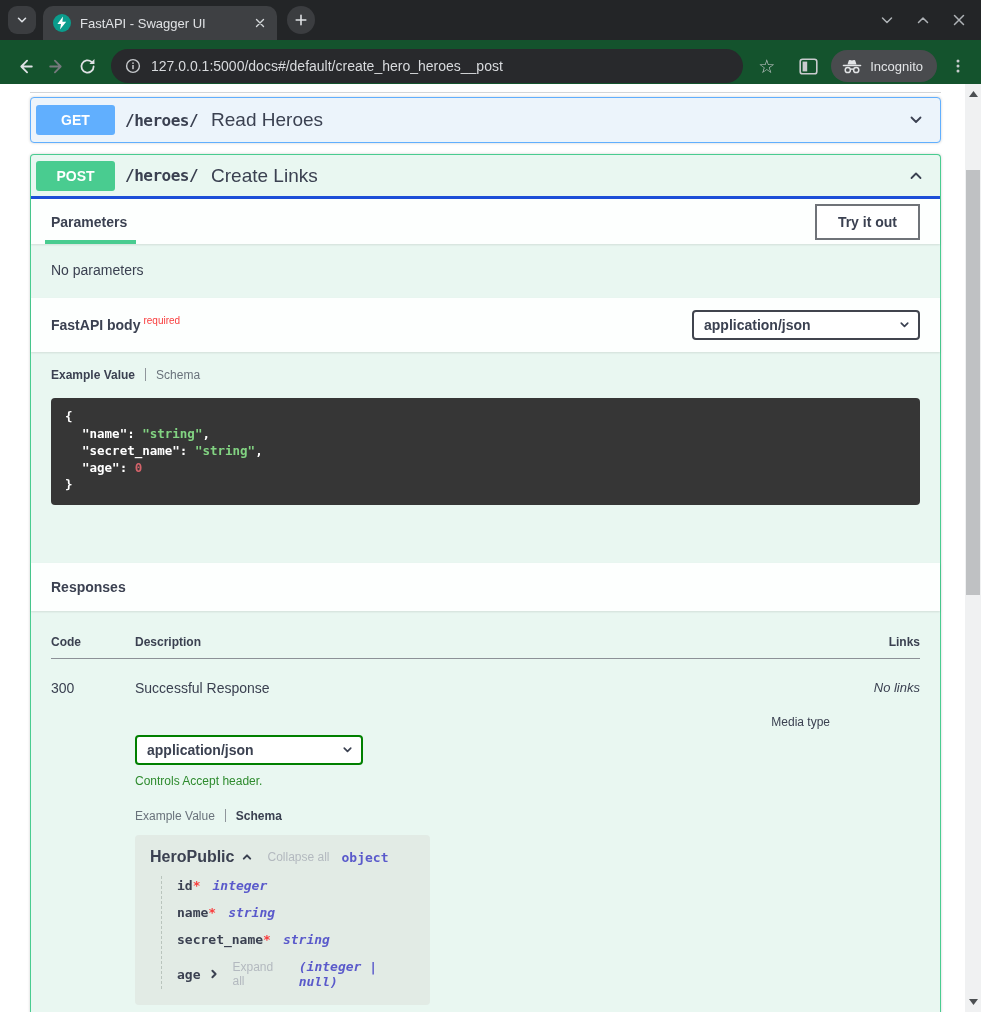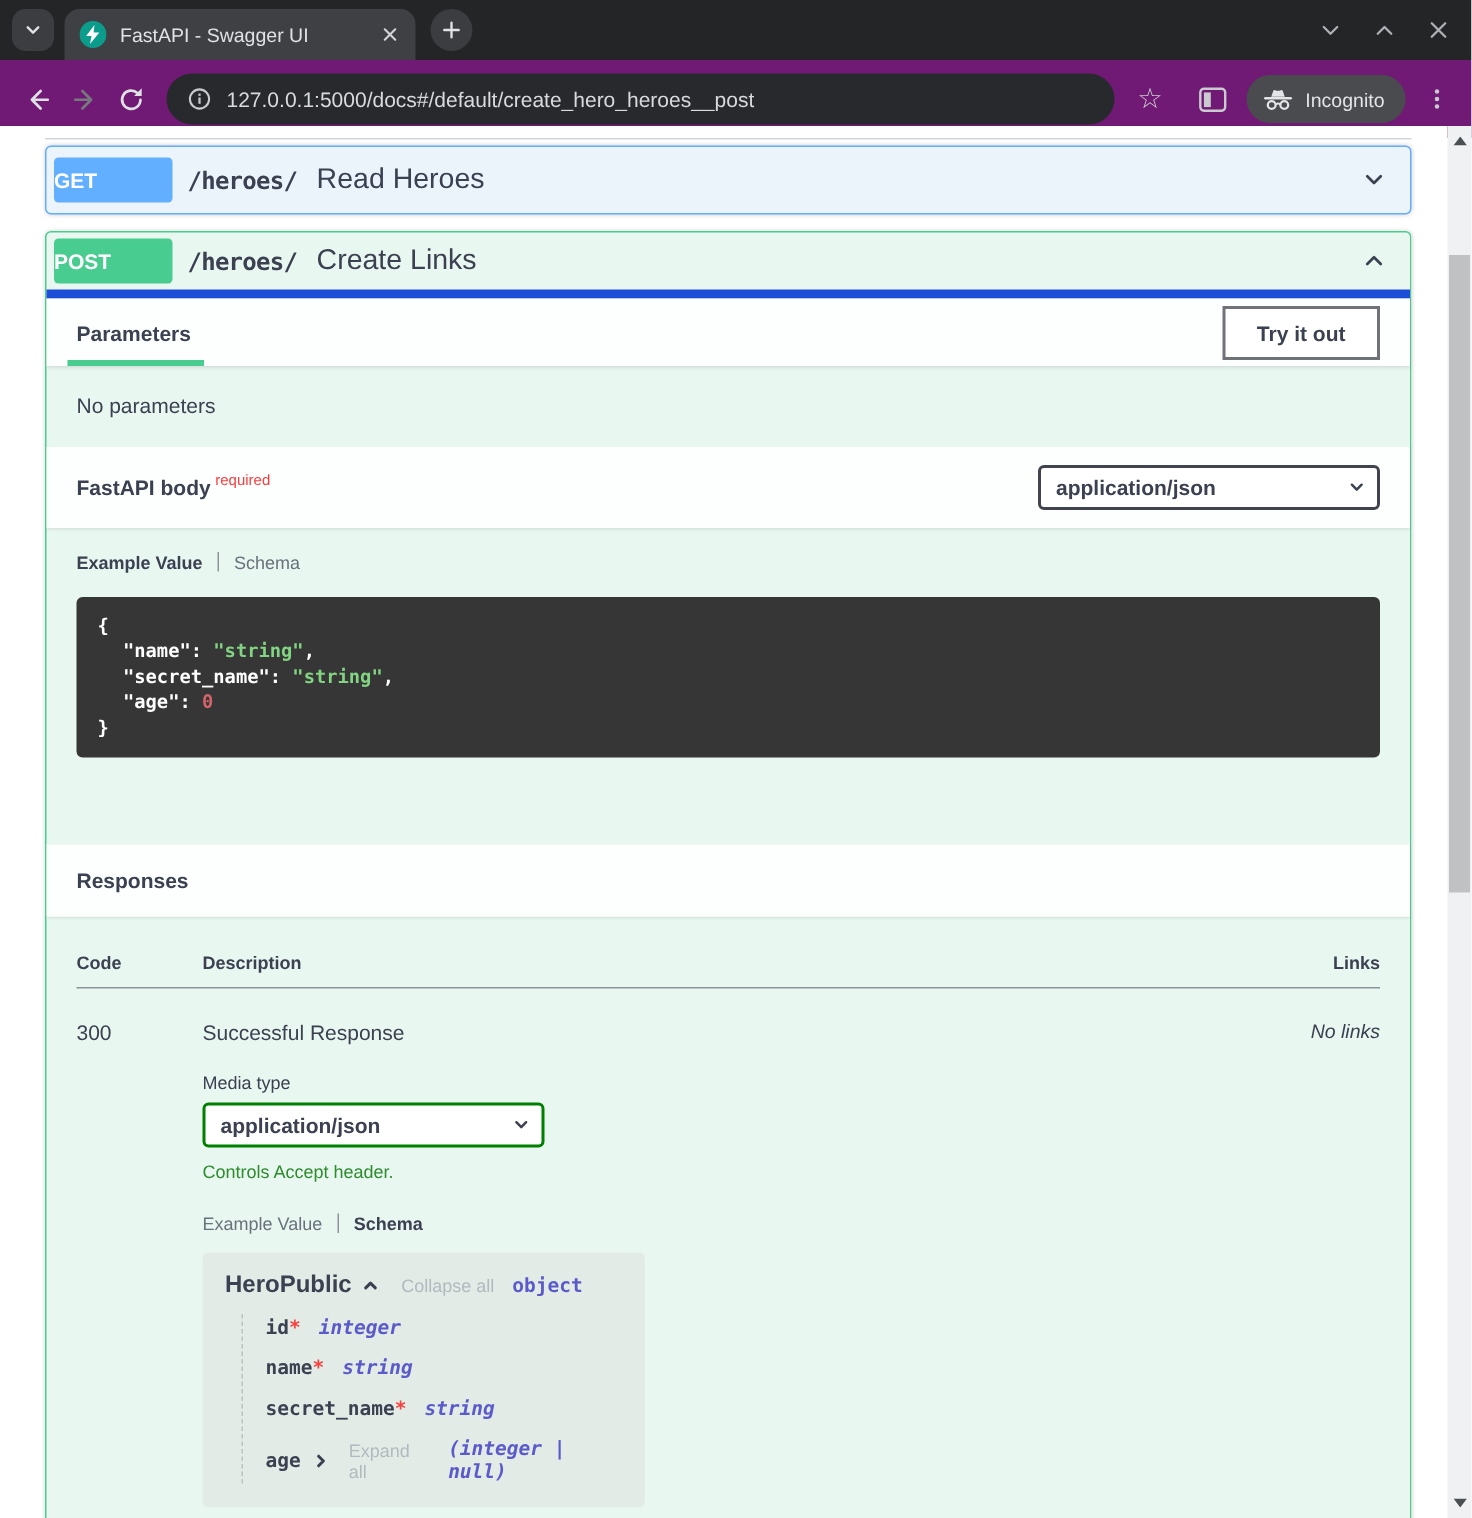--- a/index.html
+++ b/index.html
@@ -32,21 +32,21 @@
   .tab-close { color:#d4d7da; display:flex; padding:2px; }
   .newtab {
     margin-left:10px; width:28px; height:28px; border-radius:50%;
     background:#3b3d40; display:flex; align-items:center; justify-content:center;
     color:#e0e2e5;
   }
   .win-controls { margin-left:auto; margin-right:14px; display:flex; gap:20px; color:#aeb2b6; }
 
   .toolbar {
     position:absolute; top:40px; left:0; right:0; height:52px;
-    background:#701a75; display:flex; align-items:center; padding:0 10px;
+    background:#14532d; display:flex; align-items:center; padding:0 10px;
   }
   .nav-icon { padding:6px; color:#dee1e4; display:flex; }
   .nav-icon.disabled { color:#76797d; }
   .urlbar {
     flex:1; height:34px; margin:0 10px 0 8px; background:#28292c;
     border-radius:17px; display:flex; align-items:center; padding:0 14px; min-width:0;
     color:#c7cacd;
   }
   .url-text {
     margin-left:10px; font-size:14px; color:#d8dadd; white-space:nowrap;
@@ -66,23 +66,23 @@
     background:#fff; overflow:hidden;
   }
   .swagger { padding:0 24px 0 30px; }
   .top-divider { margin-top:8px; border-bottom:1px solid #d3d5d8; }
 
   .opblock { border-radius:4px; box-shadow:0 0 3px rgba(0,0,0,.19); }
   .opblock.get { margin-top:4px; border:1px solid #61affe; background:#ecf4fb; }
   .opblock.post { margin-top:11px; border:1px solid #49cc90; border-bottom:none;
                   border-radius:4px 4px 0 0; background:#e9f7f1; padding-bottom:40px; }
   .op-summary { display:flex; align-items:center; height:44px; padding:0 10px 0 5px; cursor:pointer; }
-  .post > .op-summary { border-bottom:6px solid #1d4ed8; }
+  .post > .op-summary { border-bottom:3px solid #1d4ed8; }
   .method-badge {
-    min-width:79px; text-align:left; padding:7px 0; border-radius:3px;
+    min-width:79px; text-align:center; padding:7px 0; border-radius:3px;
     color:#fff; font-weight:bold; font-size:14px;
   }
   .get .method-badge { background:#61affe; }
   .post .method-badge { background:#49cc90; }
   .op-path {
     margin-left:10px; font-family:"DejaVu Sans Mono","Liberation Mono",monospace;
     font-weight:bold; font-size:16px; color:#3b4151; letter-spacing:-0.5px;
   }
   .op-desc { margin-left:13px; font-size:19px; color:#3b4151; }
   .op-arrow { margin-left:auto; color:#3b4151; padding:4px; }
@@ -138,21 +138,21 @@
   .responses-body { padding:24px 20px 20px; }
   .rt-head { display:flex; font-size:12px; font-weight:bold; color:#3b4151;
              padding-bottom:9px; border-bottom:1px solid #8c9197; }
   .col-code { width:84px; flex:0 0 84px; }
   .col-desc { flex:1; min-width:0; }
   .col-links { flex:0 0 90px; text-align:right; }
   .resp-row { display:flex; padding-top:21px; font-size:14px; color:#3b4151; }
   .resp-desc-title { font-size:14px; color:#3b4151; }
   .no-links { font-style:italic; font-size:13px; color:#3b4151; }
 
-  .media-type-label { margin-top:19px; font-size:12px; color:#3b4151; }
+  .media-type-label { margin-top:19px; font-size:12px; color:#3b4151;text-align:right; }
   .media-select { margin-top:6px; }
   .accept-note { margin-top:9px; font-size:12px; color:#2e8b2e; }
   .tabs2 { margin-top:21px; }
 
   .model-box {
     margin-top:12px; width:295px; background:#e2ebe5; border-radius:4px;
     padding:13px 10px 16px 15px; font-size:13px;
   }
   .model-title-row { display:flex; align-items:center; }
   .model-title { font-size:16px; font-weight:bold; color:#3b4151; }

